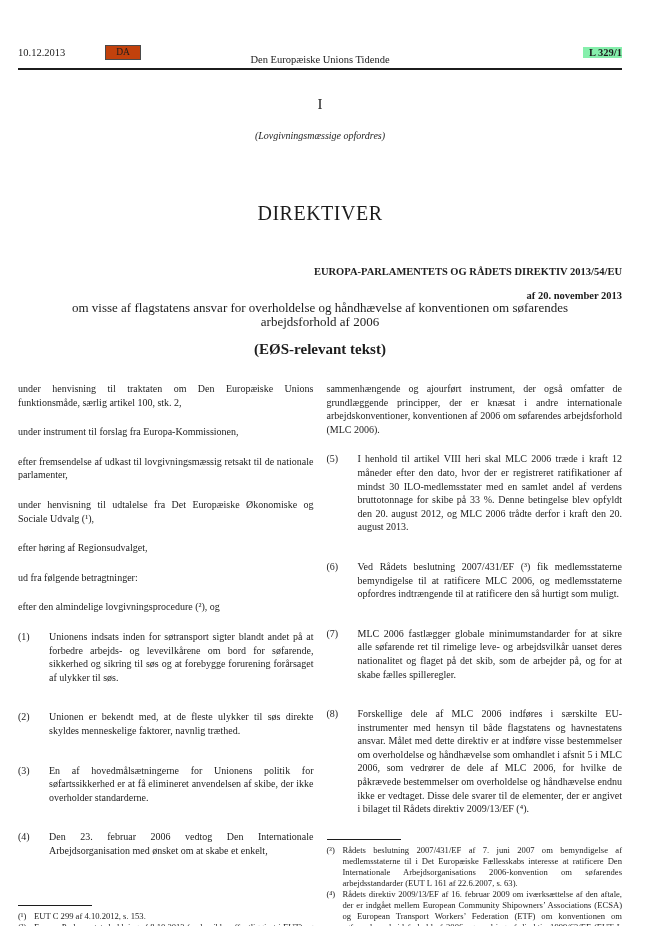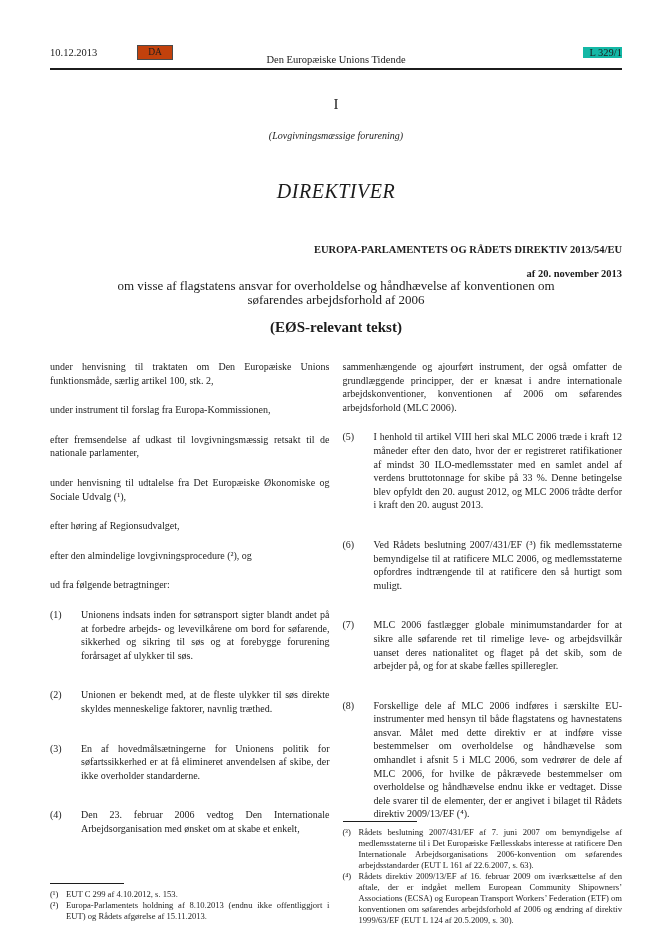--- a/index.html
+++ b/index.html
@@ -5,21 +5,21 @@
   html, body { margin:0; padding:0; background:#ffffff; }
   body {
     width:655px; height:926px;
     color:#1c1c1c;
     font-family:"Liberation Serif","DejaVu Serif",serif;
     -webkit-font-smoothing:antialiased;
   }
   .page {
     box-sizing:border-box;
     width:655px; height:926px;
-    padding:45px 33px 0 50px;
+    padding:45px 33px 0 18px;
     background:#fff;
     overflow:hidden;
   }
 
   
   .header {
     position:relative;
     display:flex; align-items:center;
     font-size:10.5px;
     padding-bottom:8px;
@@ -31,27 +31,27 @@
     margin-top:14px;
   }
   .lang-badge {
     margin-left:34px;
     border:1px solid #4a4a4a;
     padding:0 10px 1px 10px;
     font-size:9.5px;
     line-height:12px;
     position:relative; z-index:1; background:#c2410c;
   }
-  .header-ref { margin-left:auto; position:relative; z-index:1; background:#14b8a6; padding-left:6px; }
+  .header-ref { margin-left:auto; position:relative; z-index:1; background:#86efac; padding-left:6px;font-weight:bold; }
   .header-date { position:relative; z-index:1; background:#fff; padding-right:6px; }
 
   
   .section-numeral { text-align:center; font-size:15px; margin-top:26px; }
   .section-subtitle { text-align:center; font-style:italic; font-size:10px; margin-top:17px; }
-  .section-heading { text-align:center; font-size:20px; letter-spacing:0.5px; margin-top:39px;font-style:italic; }
+  .section-heading { text-align:center; font-size:20px; letter-spacing:0.5px; margin-top:61px; }
 
   .act-title   { text-align:right; font-weight:bold; font-size:10.5px; margin-top:41px; }
   .act-date    { text-align:right; font-weight:bold; font-size:10.5px; margin-top:13px; }
   .act-subject { text-align:center; font-weight:normal; font-size:13px; padding:0 46px; line-height:13.5px; }
   .eea-note    { text-align:center; font-weight:bold; font-size:15px; margin-top:13px; }
 
   
   .columns { display:flex; gap:13px; margin-top:24px; height:562px; }
   .col {
     flex:1; min-width:0;
@@ -80,38 +80,38 @@
 <div class="page">
 
   <div class="header">
     <span class="header-date">10.12.2013</span>
     <span class="lang-badge">DA</span>
     <span class="header-title">Den Europæiske Unions Tidende</span>
     <span class="header-ref">L 329/1</span>
   </div>
 
   <div class="section-numeral">I</div>
-  <div class="section-subtitle">(Lovgivningsmæssige forurening)</div>
+  <div class="section-subtitle">(Lovgivningsmæssige opfordres)</div>
   <div class="section-heading">DIREKTIVER</div>
 
   <div class="act-title">EUROPA-PARLAMENTETS OG RÅDETS DIREKTIV 2013/54/EU</div>
   <div class="act-date">af 20. november 2013</div>
   <div class="act-subject">om visse af flagstatens ansvar for overholdelse og håndhævelse af konventionen om søfarendes arbejdsforhold af 2006</div>
   <div class="eea-note">(EØS-relevant tekst)</div>
 
   <div class="columns">
 
     <div class="col">
       <p>under henvisning til traktaten om Den Europæiske Unions funktionsmåde, særlig artikel 100, stk. 2,</p>
       <p>under instrument til forslag fra Europa-Kommissionen,</p>
       <p>efter fremsendelse af udkast til lovgivningsmæssig retsakt til de nationale parlamenter,</p>
       <p>under henvisning til udtalelse fra Det Europæiske Økonomiske og Sociale Udvalg (¹),</p>
       <p>efter høring af Regionsudvalget,</p>
+      <p>ud fra følgende betragtninger:</p>
       <p>efter den almindelige lovgivningsprocedure (²), og</p>
-      <p>ud fra følgende betragtninger:</p>
 
       <div class="recital">
         <span class="recital-num">(1)</span>
         <span class="recital-text">Unionens indsats inden for søtransport sigter blandt andet på at forbedre arbejds- og levevilkårene om bord for søfarende, sikkerhed og sikring til søs og at forebygge forurening forårsaget af ulykker til søs.</span>
       </div>
       <div class="recital">
         <span class="recital-num">(2)</span>
         <span class="recital-text">Unionen er bekendt med, at de fleste ulykker til søs direkte skyldes menneskelige faktorer, navnlig træthed.</span>
       </div>
       <div class="recital">

